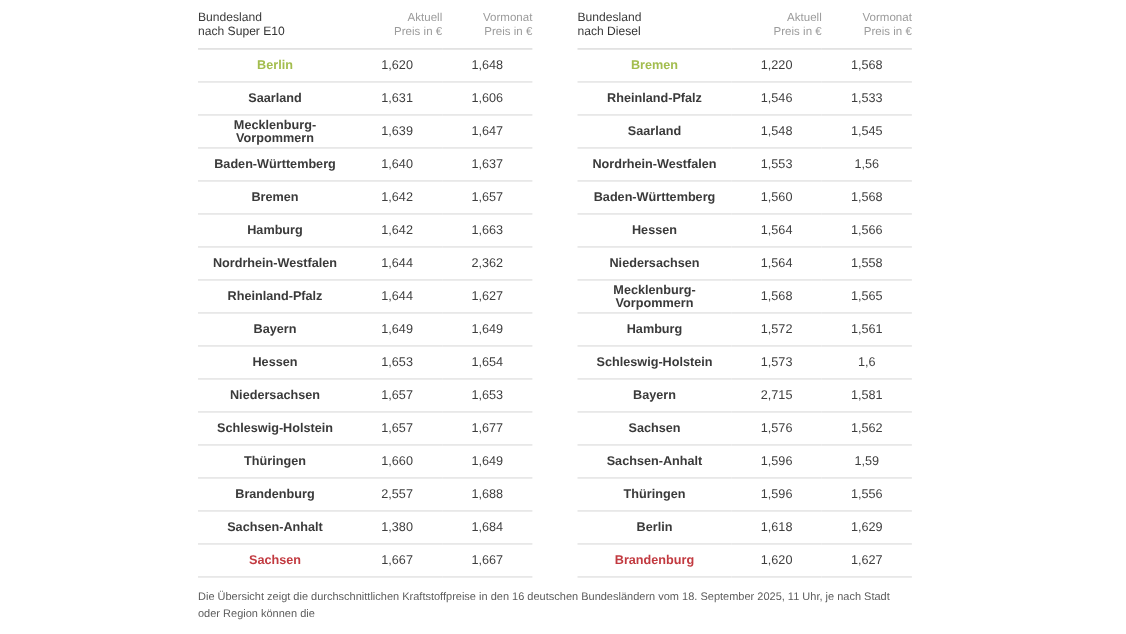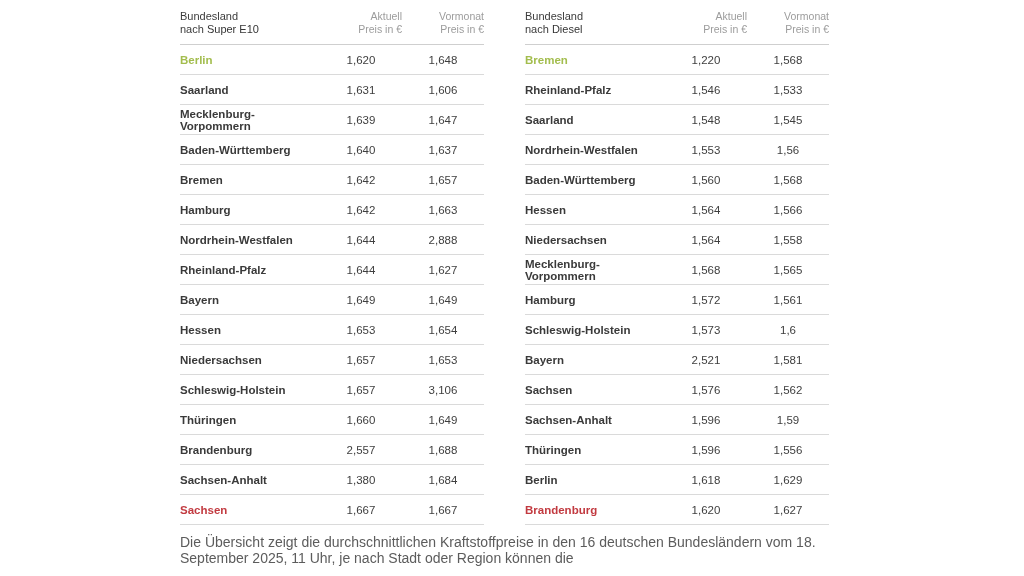--- a/index.html
+++ b/index.html
@@ -34,28 +34,28 @@
   }
   thead th.category b { font-weight: normal; color: #343434; }
   tbody td {
     height: 30px;
     border-bottom: 1px solid #dadada;
     font-size: 11.5px;
     color: #3e3e3e;
     vertical-align: middle;
     padding: 0;
   }
-  td.state { font-weight: bold; text-align: left; color: #3a3a3a; }
+  td.state { font-weight: bold; text-align: center; color: #3a3a3a; }
   td.num   { text-align: center; }
   .footnote {
     position: absolute;
     left: 180px;
     top: 535px;
     width: 640px;
-    font-size: 14px;
+    font-size: 10px;
     line-height: 15.5px;
     color: #5c5c5c;
   }
 </style>
 </head>
 <body>
 
 <div class="page">
   <div class="content">
     <div class="tables">
@@ -115,21 +115,21 @@
 
   <tr>
     <td class="state">Hamburg</td>
     <td class="num">1,642</td>
     <td class="num">1,663</td>
   </tr>
 
   <tr>
     <td class="state">Nordrhein-Westfalen</td>
     <td class="num">1,644</td>
-    <td class="num">2,888</td>
+    <td class="num">2,362</td>
   </tr>
 
   <tr>
     <td class="state">Rheinland-Pfalz</td>
     <td class="num">1,644</td>
     <td class="num">1,627</td>
   </tr>
 
   <tr>
     <td class="state">Bayern</td>
@@ -145,21 +145,21 @@
 
   <tr>
     <td class="state">Niedersachsen</td>
     <td class="num">1,657</td>
     <td class="num">1,653</td>
   </tr>
 
   <tr>
     <td class="state">Schleswig-Holstein</td>
     <td class="num">1,657</td>
-    <td class="num">3,106</td>
+    <td class="num">1,677</td>
   </tr>
 
   <tr>
     <td class="state">Thüringen</td>
     <td class="num">1,660</td>
     <td class="num">1,649</td>
   </tr>
 
   <tr>
     <td class="state">Brandenburg</td>
@@ -259,21 +259,21 @@
   </tr>
 
   <tr>
     <td class="state">Schleswig-Holstein</td>
     <td class="num">1,573</td>
     <td class="num">1,6</td>
   </tr>
 
   <tr>
     <td class="state">Bayern</td>
-    <td class="num">2,521</td>
+    <td class="num">2,715</td>
     <td class="num">1,581</td>
   </tr>
 
   <tr>
     <td class="state">Sachsen</td>
     <td class="num">1,576</td>
     <td class="num">1,562</td>
   </tr>
 
   <tr>

